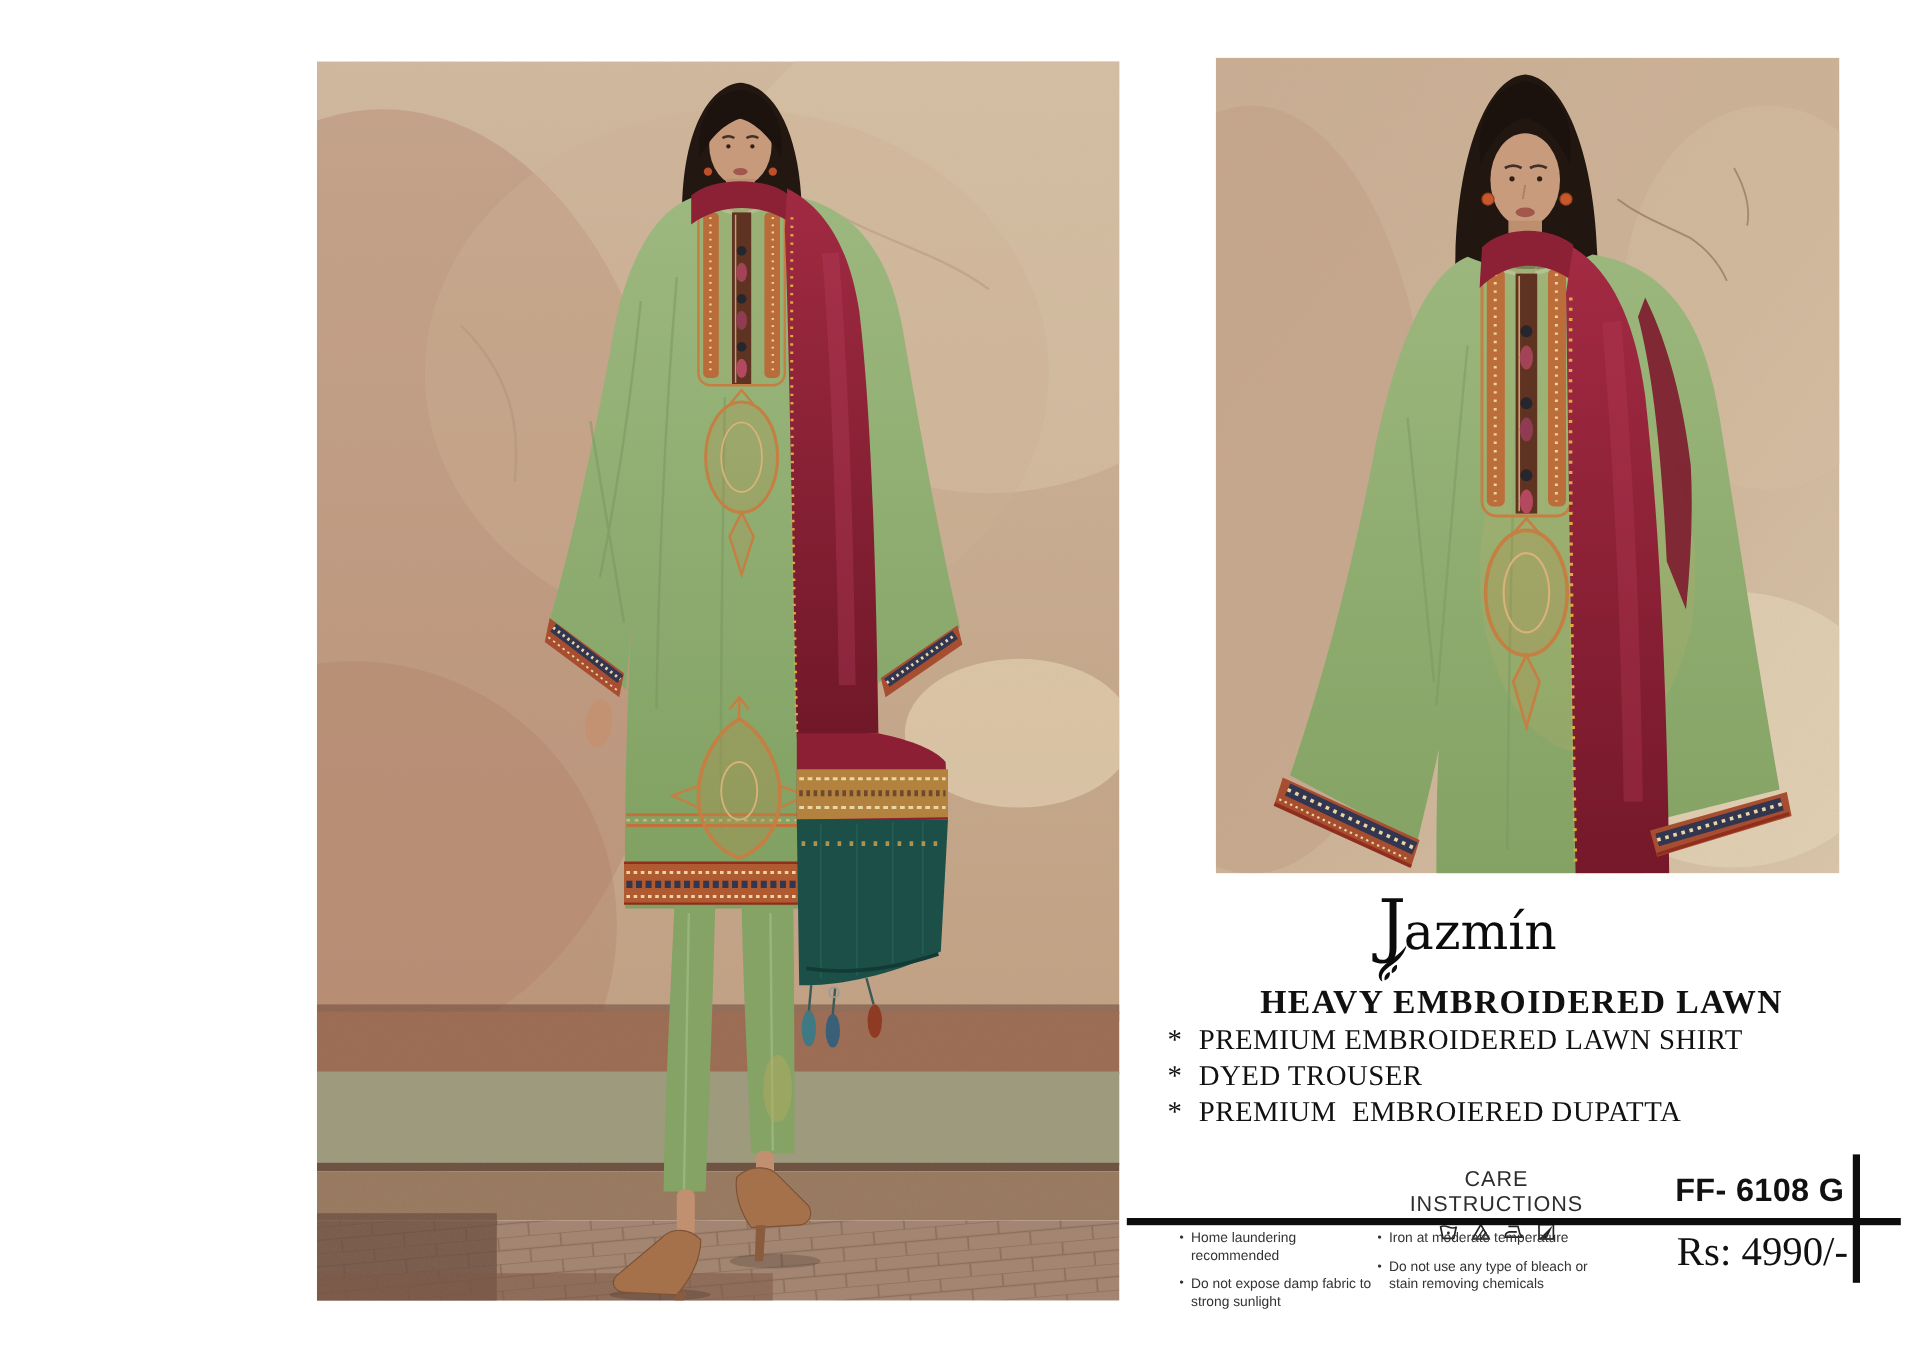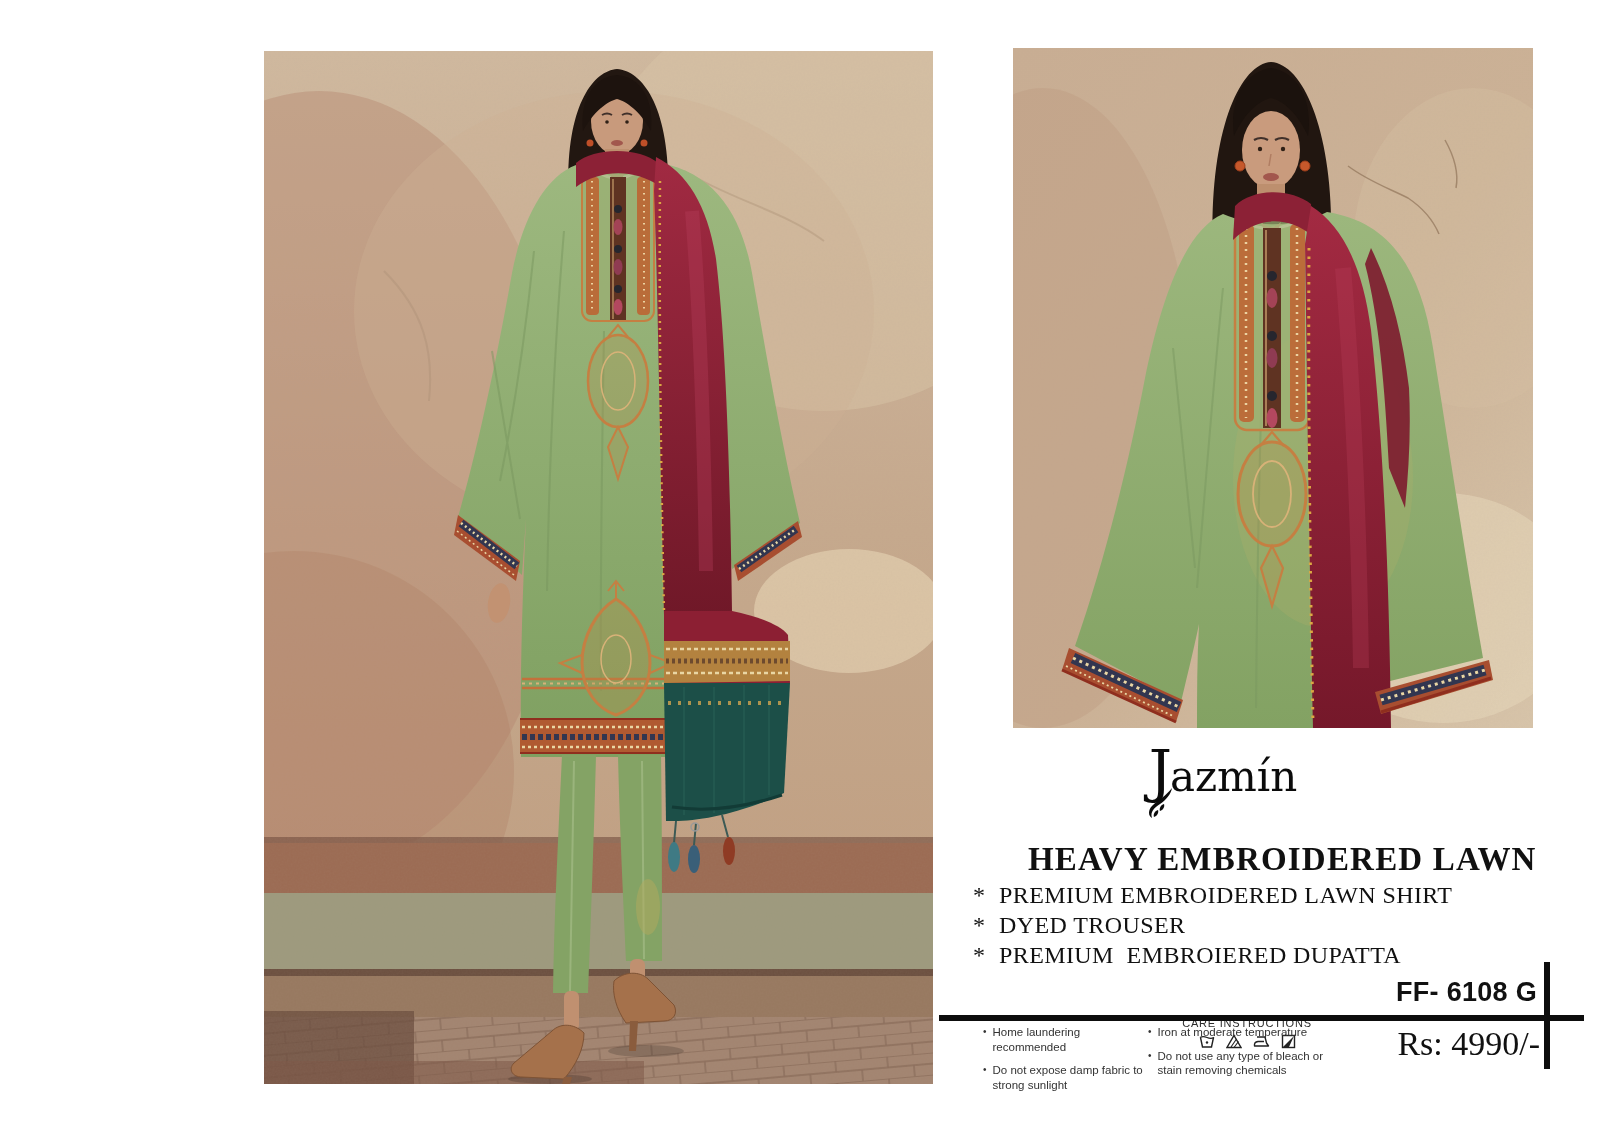--- a/index.html
+++ b/index.html
@@ -12,30 +12,30 @@
   #left-photo{left:264px;top:51px;width:669px;height:1033px;}
   #right-photo{left:1013px;top:48px;width:520px;height:680px;}
   
   #brand-logo{left:1118px;top:740px;width:210px;text-align:center;}
   #logo-text{display:block;font-family:"DejaVu Serif","Liberation Serif",serif;
      font-size:42px;line-height:1.1;color:#0b0b0b;letter-spacing:0px;position:relative;}
   #logo-text::first-letter{font-size:1.38em;letter-spacing:-2px;}
   #logo-leaf{position:absolute;left:28px;top:46px;}
   
   #product-title{left:1028px;top:820px;width:480px;text-align:center;
-     font-weight:700;font-size:33px;letter-spacing:1.2px;white-space:nowrap;margin-top:21px;}
-  
-  #feature-list{left:973px;top:880px;list-style:none;margin:0;padding:0;
+     font-weight:700;font-size:28px;letter-spacing:1.2px;white-space:nowrap;}
+  
+  #feature-list{left:973px;top:852px;list-style:none;margin:0;padding:0;
      font-size:24px;line-height:30px;letter-spacing:.4px;}
   #feature-list li{white-space:pre;}
   .feature-star{display:inline-block;width:26px;}
   
   #care-instructions{left:1152px;top:972px;width:190px;text-align:center;
      font-family:"Liberation Sans","DejaVu Sans",sans-serif;color:#2d2d2d;}
-  #care-heading{font-size:11px;letter-spacing:.8px;margin-top:45px;}
+  #care-heading{font-size:18px;letter-spacing:.8px;}
   #care-icons{margin-top:5px;display:flex;justify-content:center;gap:11px;}
   #care-icons svg{display:block;}
   
   #product-code{left:1385px;top:977px;width:152px;text-align:right;
      font-family:"Liberation Sans","DejaVu Sans",sans-serif;
      font-weight:700;font-size:27px;letter-spacing:.3px;white-space:nowrap;}
   #product-price{left:1385px;top:1025px;width:155px;text-align:right;
      font-size:34px;white-space:nowrap;}
   .hline{left:939px;top:1015px;width:645px;height:6px;background:#0d0d0d;}
   .vline{left:1544px;top:962px;width:6px;height:107px;background:#0d0d0d;}

